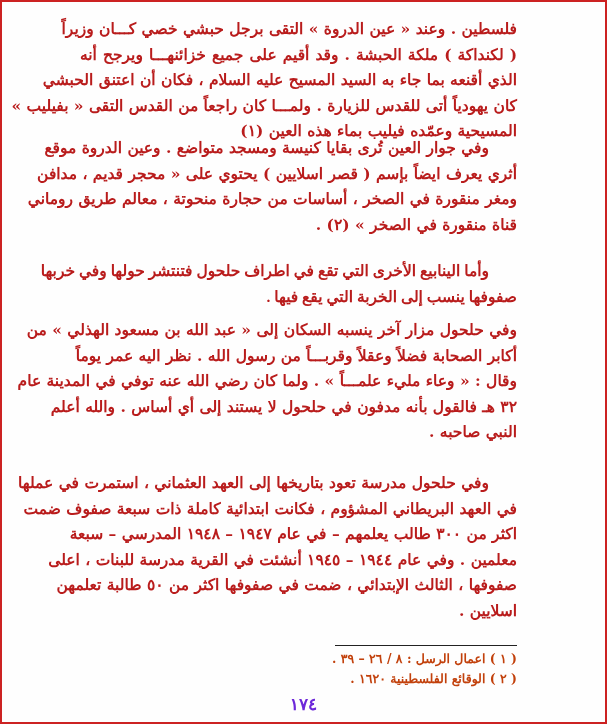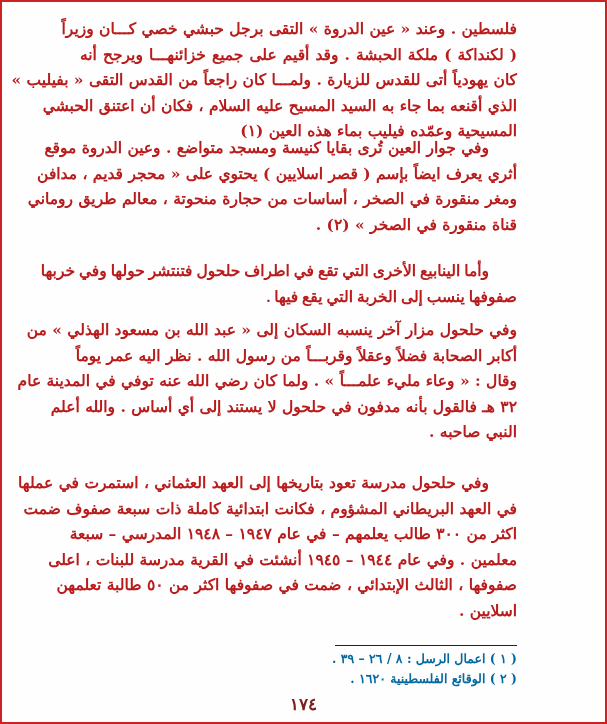--- a/index.html
+++ b/index.html
@@ -57,45 +57,45 @@
     }
     .footnotes {
       position: absolute;
       left: 250px;
       width: 267px;
       top: 649px;
       direction: rtl;
       text-align: right;
       font-size: 12.5px;
       line-height: 20px;
-      color: #0369a1;
+      color: #c2410c;
       font-weight: bold;
     }
     .page-number {
       position: absolute;
       top: 694px;
       left: 0;
       width: 607px;
       text-align: center;
       font-size: 17px;
       font-weight: bold;
-      color: #7f1d1d;
+      color: #6d28d9;
       direction: rtl;
     }
   </style>
 </head>
 <body>
 
 <div class="page-frame" style="border-color: rgb(204, 34, 34);"></div>
 
 <div class="text-block" style="top:16px;">
   <span class="line">فلسطين . وعند « عين الدروة » التقى برجل حبشي خصي كـــان وزيراً</span>
   <span class="line">( لكنداكة ) ملكة الحبشة . وقد أقيم على جميع خزائنهـــا ويرجح أنه</span>
+  <span class="line">الذي أقنعه بما جاء به السيد المسيح عليه السلام ، فكان أن اعتنق الحبشي</span>
   <span class="line">كان يهودياً أتى للقدس للزيارة . ولمـــا كان راجعاً من القدس التقى « بفيليب »</span>
-  <span class="line">الذي أقنعه بما جاء به السيد المسيح عليه السلام ، فكان أن اعتنق الحبشي</span>
   <span class="line last">المسيحية وعمّده فيليب بماء هذه العين (١)</span>
 </div>
 
 <div class="text-block" style="top:135px;">
   <span class="line indent">وفي جوار العين تُرى بقايا كنيسة ومسجد متواضع . وعين الدروة موقع</span>
   <span class="line">أثري يعرف ايضاً بإسم ( قصر اسلايين ) يحتوي على « محجر قديم ، مدافن</span>
   <span class="line">ومغر منقورة في الصخر ، أساسات من حجارة منحوتة ، معالم طريق روماني</span>
   <span class="line last">قناة منقورة في الصخر » (٢) .</span>
 </div>
 

